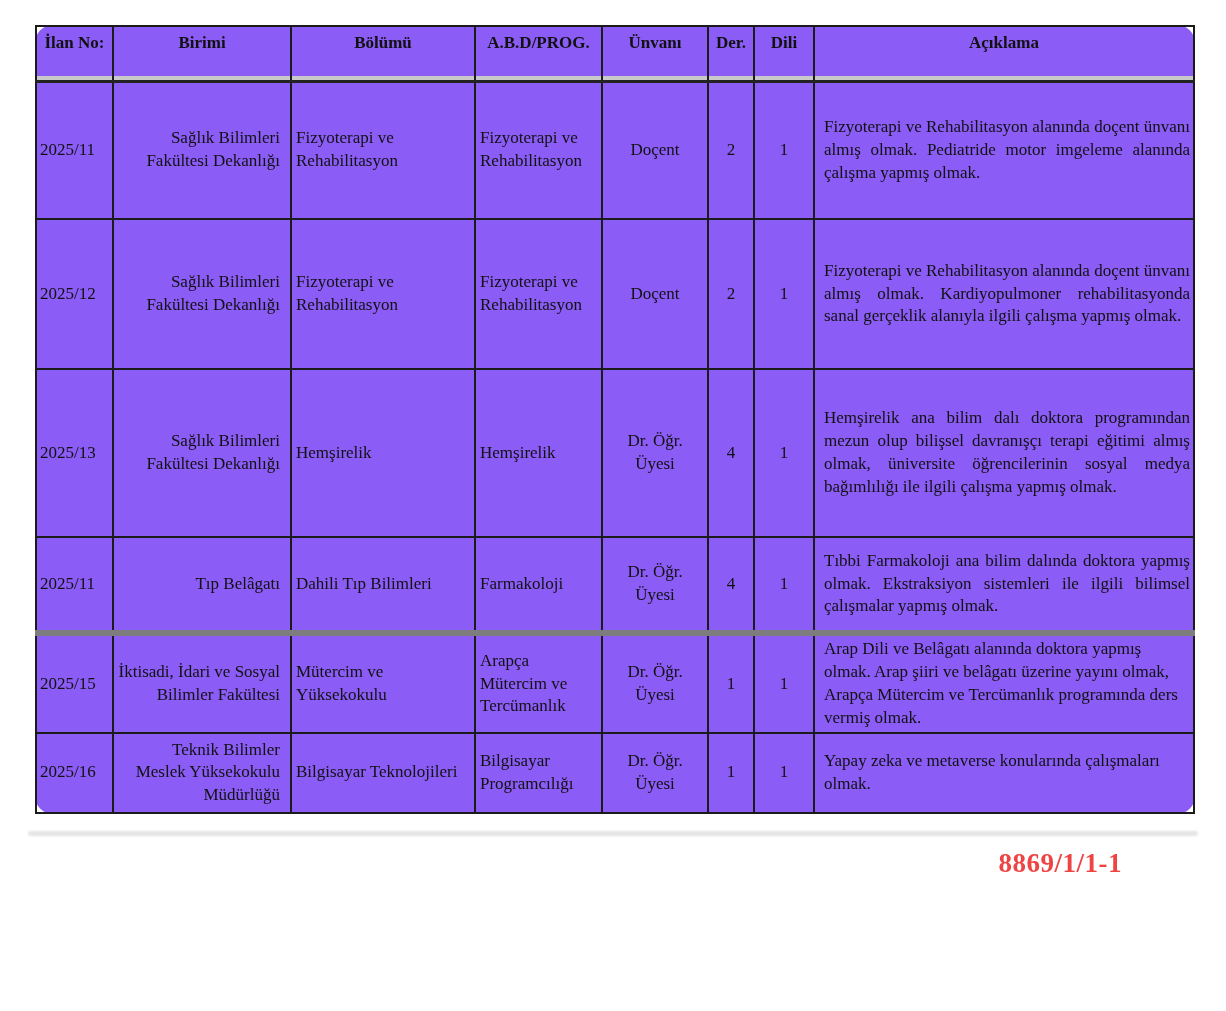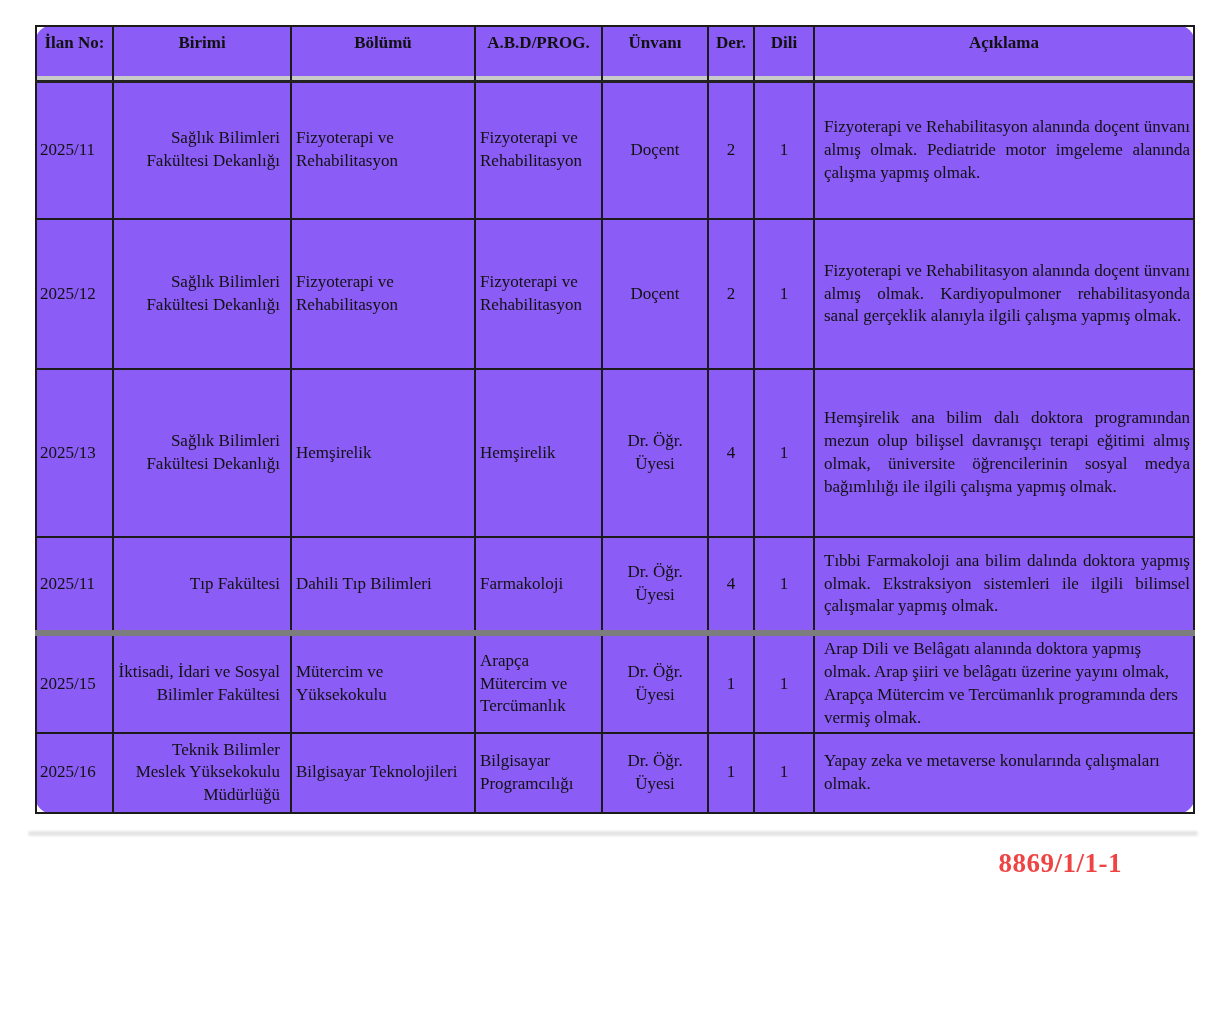--- a/index.html
+++ b/index.html
@@ -156,21 +156,21 @@
     <td class="c-birimi">Sağlık Bilimleri Fakültesi Dekanlığı</td>
     <td class="c-bolumu">Hemşirelik</td>
     <td class="c-abd">Hemşirelik</td>
     <td class="c-unvan">Dr. Öğr. Üyesi</td>
     <td class="c-der">4</td>
     <td class="c-adet">1</td>
     <td class="c-aciklama">Hemşirelik ana bilim dalı doktora programından mezun olup bilişsel davranışçı terapi eğitimi almış olmak, üniversite öğrencilerinin sosyal medya bağımlılığı ile ilgili çalışma yapmış olmak.</td>
   </tr>
       <tr>
     <td class="c-ilan">2025/11</td>
-    <td class="c-birimi">Tıp Fakültesi</td>
+    <td class="c-birimi">Tıp Belâgatı</td>
     <td class="c-bolumu">Dahili Tıp Bilimleri</td>
     <td class="c-abd">Farmakoloji</td>
     <td class="c-unvan">Dr. Öğr. Üyesi</td>
     <td class="c-der">4</td>
     <td class="c-adet">1</td>
     <td class="c-aciklama">Tıbbi Farmakoloji ana bilim dalında doktora yapmış olmak. Ekstraksiyon sistemleri ile ilgili bilimsel çalışmalar yapmış olmak.</td>
   </tr>
       <tr>
     <td class="c-ilan">2025/15</td>
     <td class="c-birimi">İktisadi, İdari ve Sosyal Bilimler Fakültesi</td>

